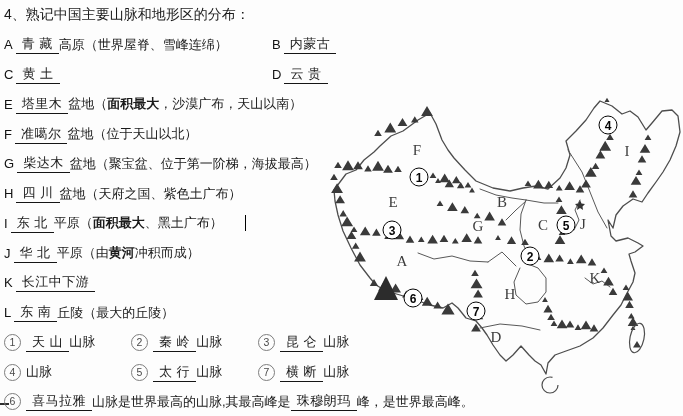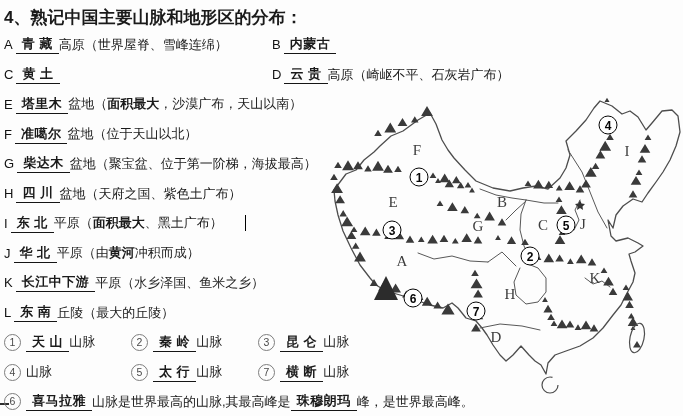--- a/index.html
+++ b/index.html
@@ -5,35 +5,35 @@
   html,body{margin:0;padding:0;}
   body{
     width:683px;height:416px;position:relative;overflow:hidden;
     background:#fdfdfd;
     font-family:"Liberation Sans","DejaVu Sans",sans-serif;
     color:#1a1a1a;
     -webkit-font-smoothing:antialiased;
   }
   .page-title{
     position:absolute;left:4px;top:6px;
-    font-size:17px;font-weight:bold;white-space:nowrap;text-align:center;
+    font-size:14px;font-weight:normal;white-space:nowrap;text-align:center;
   }
   .text-col{
     position:absolute;left:4px;top:30px;width:676px;z-index:2;
     pointer-events:none;
   }
   .row{
     display:flex;align-items:center;height:29.75px;white-space:nowrap;
     font-size:13px;
   }
   .t-item{display:inline-flex;align-items:center;}
   .t-item.col1{width:268px;flex:none;}
   .prefix{margin-right:3px;font-size:13px;color:#111;}
   .answer{
-    font-weight:bold;border-bottom:1.5px solid #151515;
+    font-weight:normal;border-bottom:1.5px solid #151515;
     padding:0 6px;letter-spacing:0.5px;
   }
   .bold{font-weight:bold;}
   .cursor{
     display:inline-block;width:1.5px;height:16px;background:#000;
     margin-left:22px;vertical-align:middle;
   }
   .num-badge{
     display:inline-flex;align-items:center;justify-content:center;
     width:15px;height:15px;border:1px solid #7d7d7d;border-radius:50%;
@@ -79,21 +79,20 @@
         </span>
       </div>
       <div class="row">
         <span class="t-item col1">
           <span class="prefix">C</span>
           <span class="answer">黄 土</span>
         </span>
         <span class="t-item">
           <span class="prefix">D</span>
           <span class="answer">云 贵</span>
-          <span class="">高原（崎岖不平、石灰岩广布）</span>
         </span>
       </div>
       <div class="row">
         <span class="t-item">
           <span class="prefix">E</span>
           <span class="answer">塔里木</span>
           <span class="">盆地（</span>
           <span class=" bold">面积最大</span>
           <span class="">，沙漠广布，天山以南）</span>
         </span>
@@ -135,21 +134,20 @@
           <span class="answer">华 北</span>
           <span class="">平原（由</span>
           <span class=" bold">黄河</span>
           <span class="">冲积而成）</span>
         </span>
       </div>
       <div class="row">
         <span class="t-item">
           <span class="prefix">K</span>
           <span class="answer">长江中下游</span>
-          <span class="">平原（水乡泽国、鱼米之乡）</span>
         </span>
       </div>
       <div class="row">
         <span class="t-item">
           <span class="prefix">L</span>
           <span class="answer">东 南</span>
           <span class="">丘陵（最大的丘陵）</span>
         </span>
       </div>
     </div>

